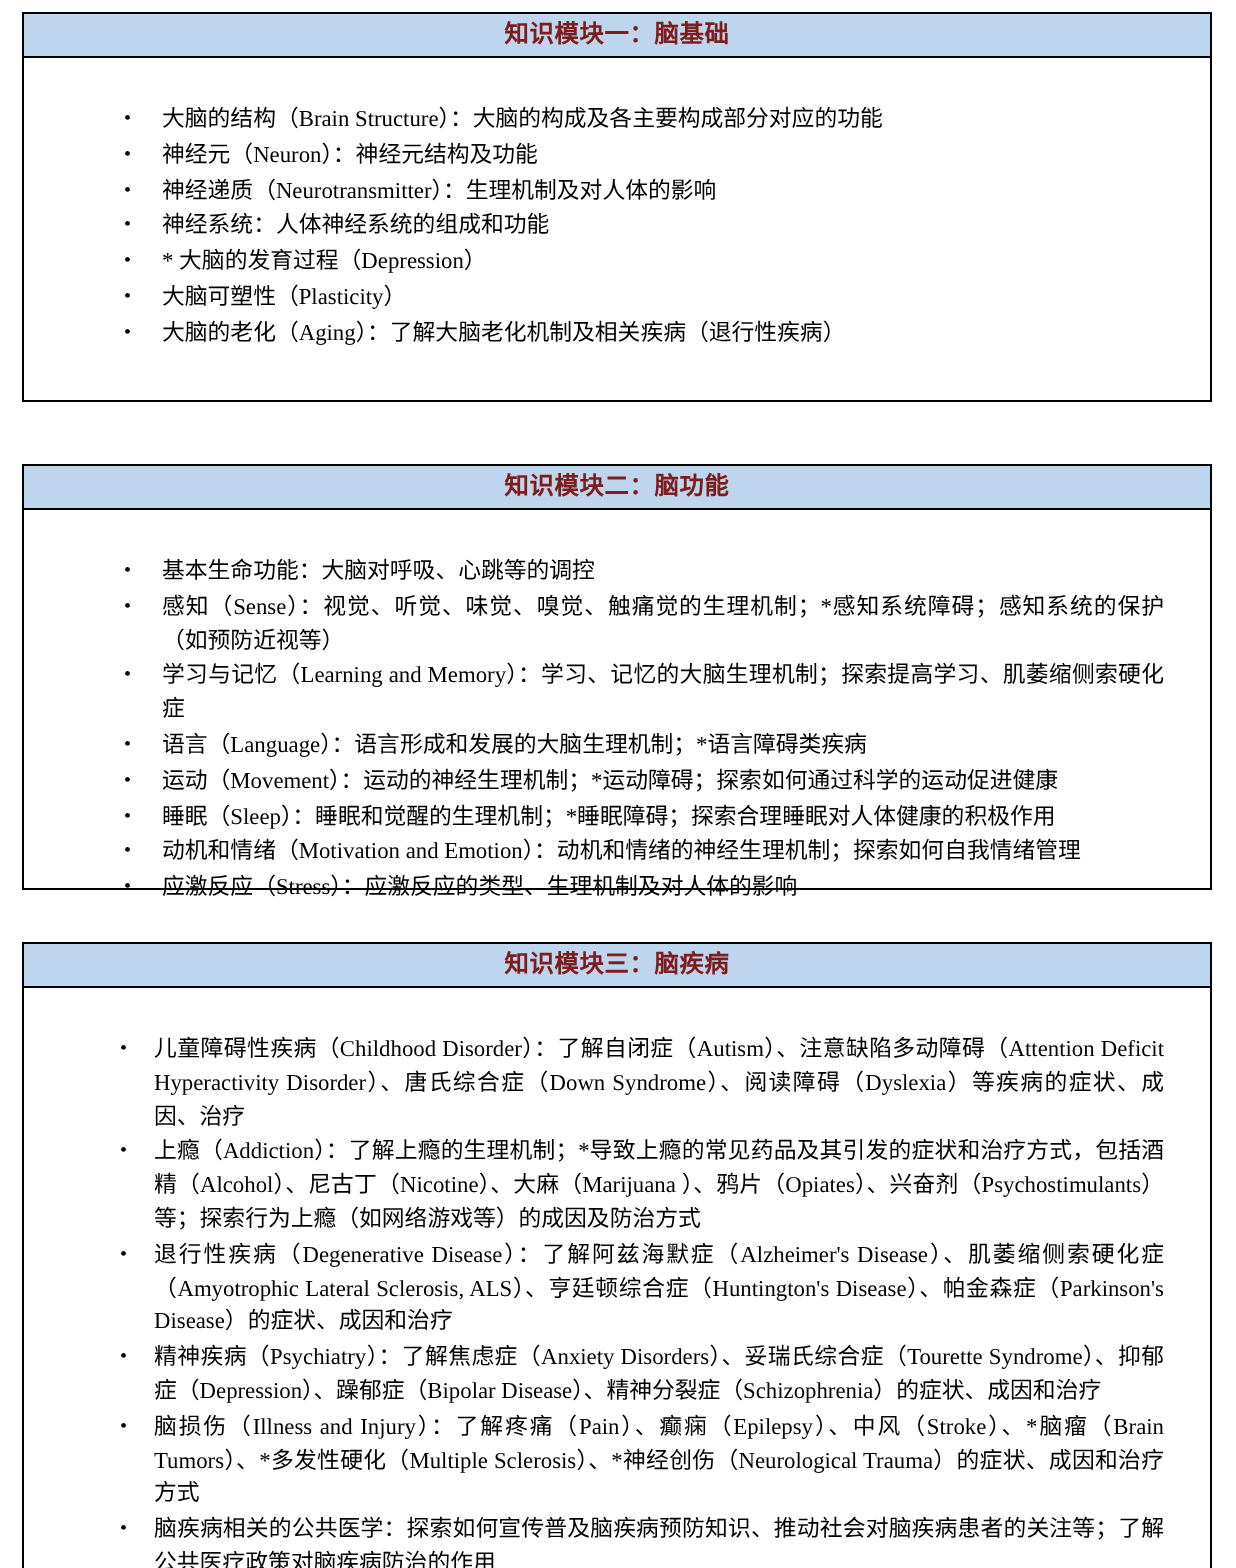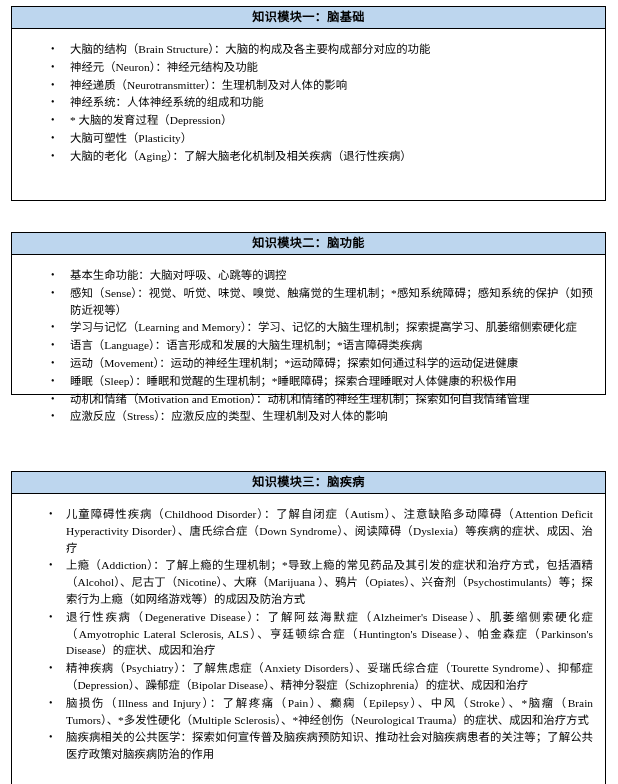--- a/index.html
+++ b/index.html
@@ -23,41 +23,41 @@
   }
   .module {
     position: absolute;
     left: 11px;
     width: 595px;
     box-sizing: border-box;
     border: 1.3px solid #000000;
     background: #ffffff;
   }
   #module-1 { top: 6px;   height: 195px; }
-  #module-2 { top: 232px; height: 163px; }
+  #module-2 { top: 232px; height: 213px; }
   #module-3 { top: 471px; height: 366px; }
 
   .module-header {
     background: #bdd6ee;
     border-bottom: 1.3px solid #000000;
     height: 21px;
     line-height: 21px;
     text-align: center;
     font-weight: bold;
     font-size: 12.2px;
     letter-spacing: 0.3px;
-    color: #000000;
+    color: #7f1d1d;
     font-family: "Liberation Sans", "DejaVu Sans", sans-serif;
   }
   .module-body {
     padding: 12px 6px 6px 6px;
   }
   ul.items {
     list-style: none;
-    margin: 0;
+    margin: 11px;
     padding: 0;
   }
   ul.items > li {
     position: relative;
     padding-left: 52px;
     margin-bottom: 1px;
     font-size: 11.4px;
     line-height: 16.8px;
     text-align: justify;
     text-justify: inter-ideograph;

